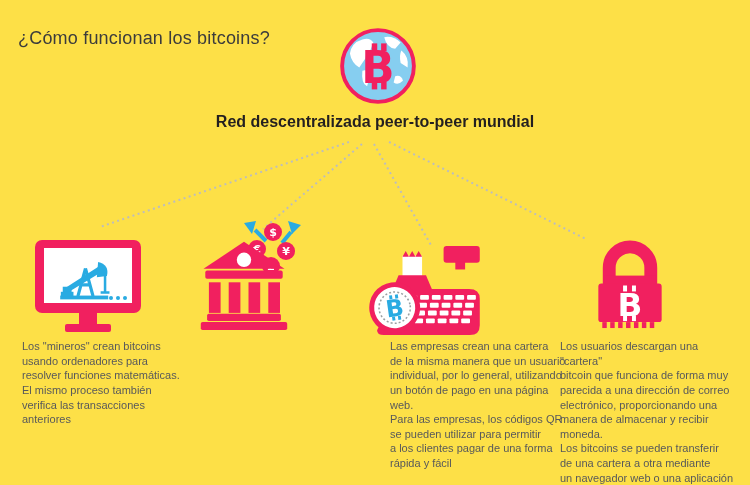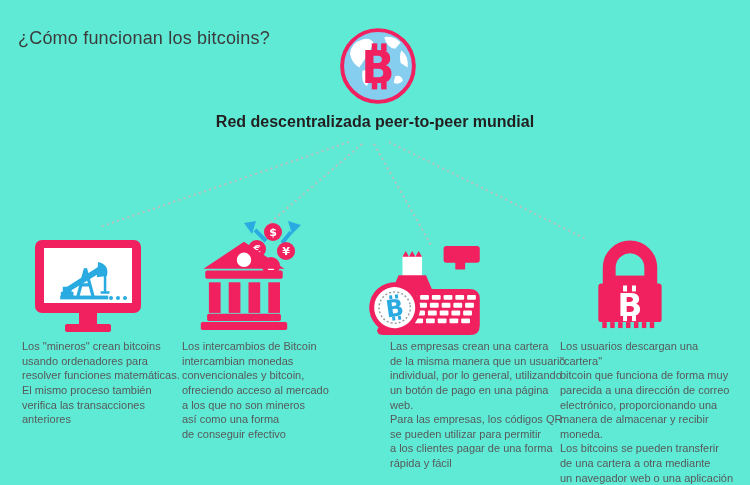--- a/index.html
+++ b/index.html
@@ -1,16 +1,16 @@
 <!DOCTYPE html>
 <html><head>
 <meta charset="utf-8">
 <style>
   html,body{margin:0;padding:0;background:#ffffff;}
-  .stage{position:relative;width:750px;height:485px;background:#5eead4;overflow:hidden;
+  .stage{position:relative;width:750px;height:485px;background:#fde047;overflow:hidden;
          font-family:"Liberation Sans","DejaVu Sans",sans-serif;}
   .title{position:absolute;left:18px;top:28px;font-size:18px;font-weight:400;color:#3b3b3c;margin:0;letter-spacing:.2px;}
   .connectors{position:absolute;left:0;top:0;pointer-events:none;}
   .globe{position:absolute;left:339px;top:27px;width:78px;height:78px;}
   .net-label{position:absolute;left:0;right:0;top:113px;text-align:center;
              font-size:16px;font-weight:bold;color:#231f20;}
   .node{position:absolute;}
   .node-miners{left:35px;top:240px;width:106px;height:92px;}
   .monitor-body{position:absolute;left:0;top:0;width:106px;height:73px;background:#f1205f;border-radius:7px;}
   .monitor-screen{position:absolute;left:9px;top:8px;width:88px;height:55px;background:#ffffff;}
@@ -197,27 +197,20 @@
       </g>
     </svg>
   </div>
 
   <div class="desc d1">Los "mineros" crean bitcoins
 usando ordenadores para
 resolver funciones matemáticas.
 El mismo proceso también
 verifica las transacciones
 anteriores</div>
-  <div class="desc d2">Los intercambios de Bitcoin
-intercambian monedas
-convencionales y bitcoin,
-ofreciendo acceso al mercado
-a los que no son mineros
-así como una forma
-de conseguir efectivo</div>
   <div class="desc d3">Las empresas crean una cartera
 de la misma manera que un usuario
 individual, por lo general, utilizando
 un botón de pago en una página web.
 Para las empresas, los códigos QR
 se pueden utilizar para permitir
 a los clientes pagar de una forma
 rápida y fácil</div>
   <div class="desc d4">Los usuarios descargan una "cartera"
 bitcoin que funciona de forma muy

